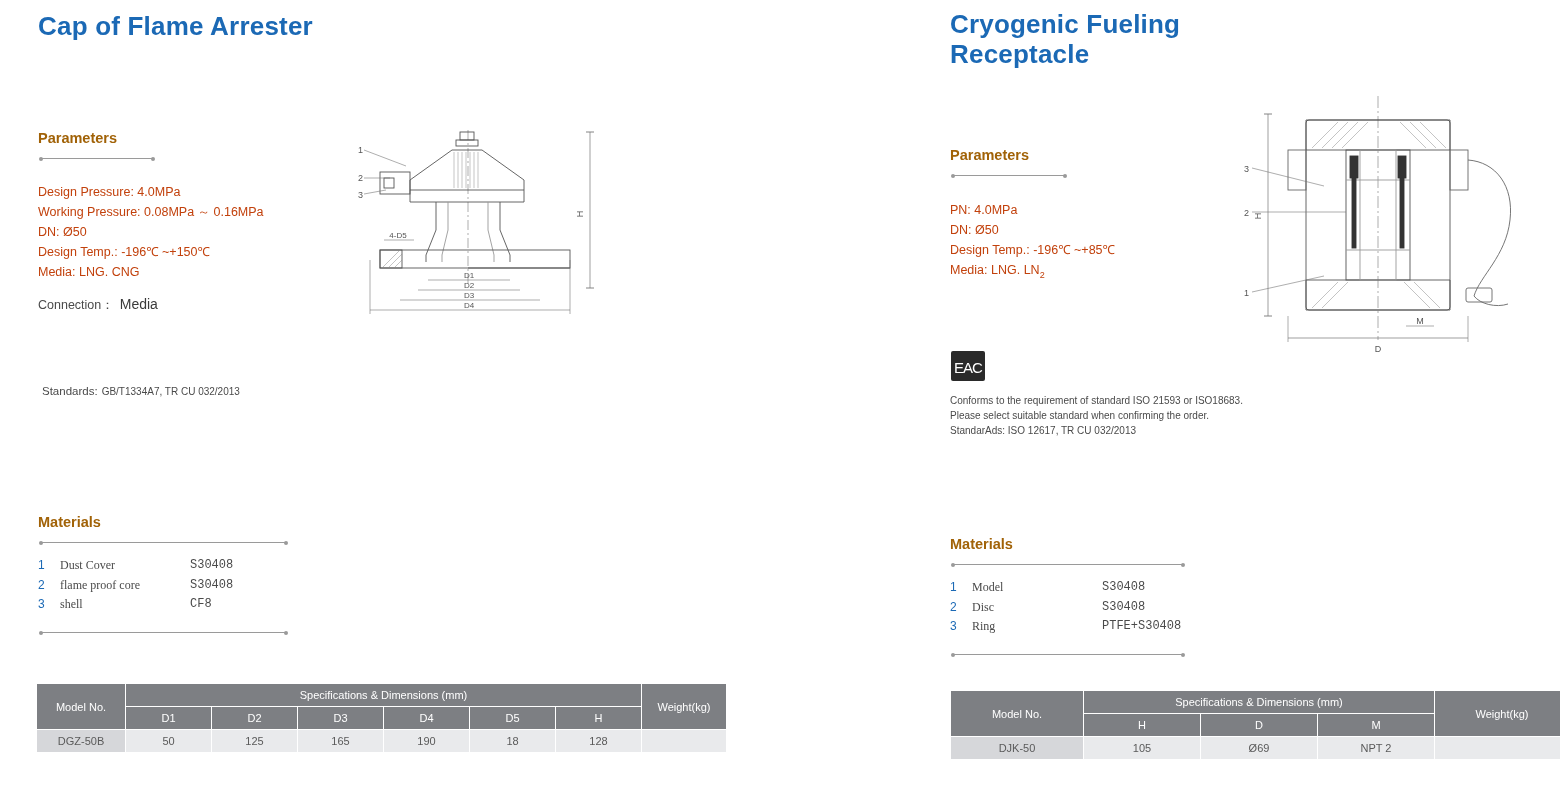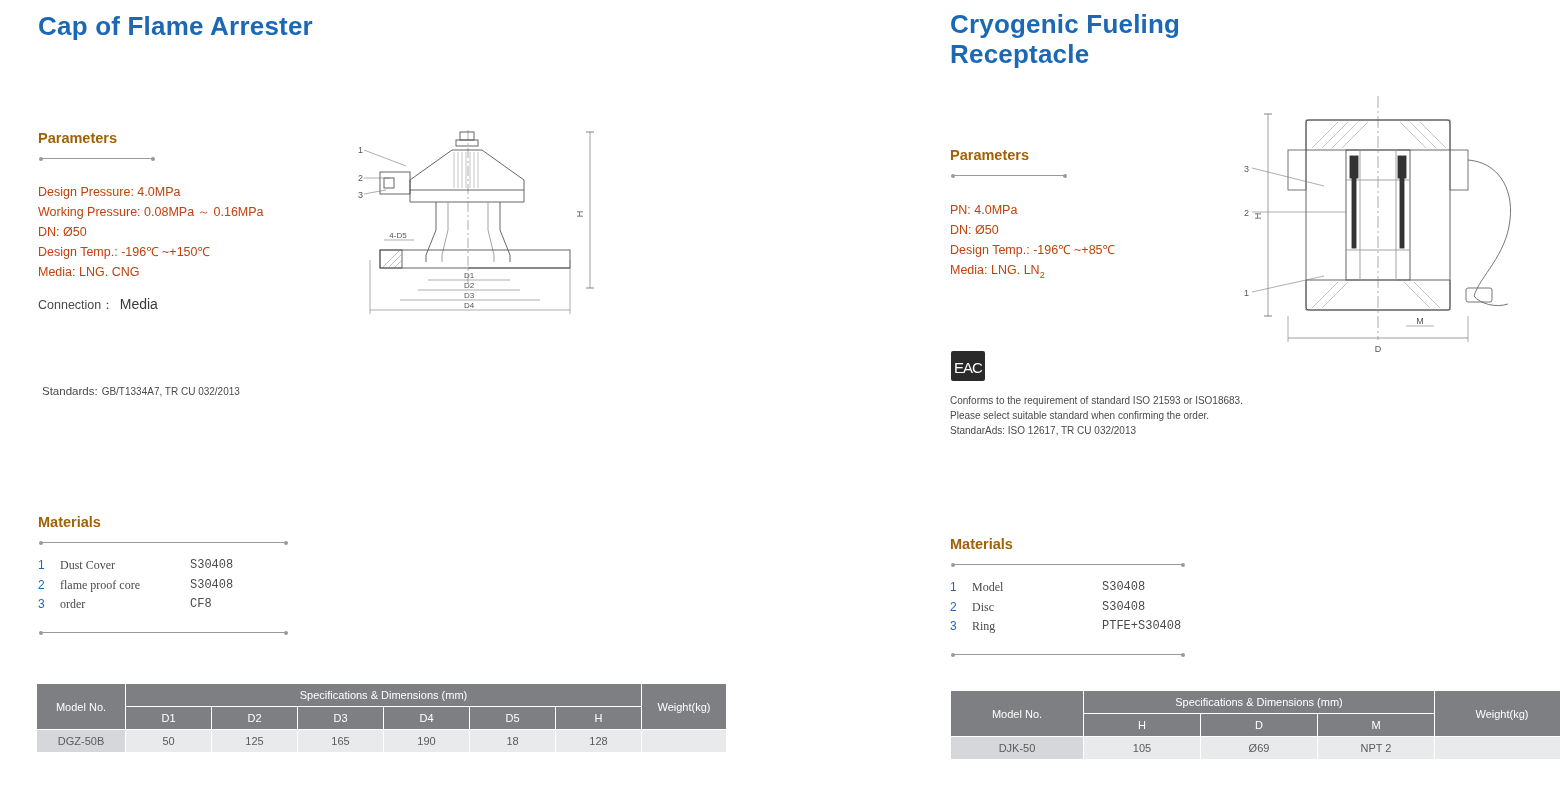--- a/index.html
+++ b/index.html
@@ -263,21 +263,21 @@
         <span class="name">Dust Cover</span>
         <span class="mat">S30408</span>
       </div>
       <div class="row">
         <span class="num">2</span>
         <span class="name">flame proof core</span>
         <span class="mat">S30408</span>
       </div>
       <div class="row">
         <span class="num">3</span>
-        <span class="name">order</span>
+        <span class="name">shell</span>
         <span class="mat">CF8</span>
       </div>
     </div>
     <div class="rule" style="left:40px; top:632px; width:247px;"></div>
 
     <table class="dims" style="left:36px; top:683px;">
       <thead>
         <tr>
           <th rowspan="2" style="width:84px;">Model No.</th>
           <th colspan="6">Specifications &amp; Dimensions (mm)</th>

